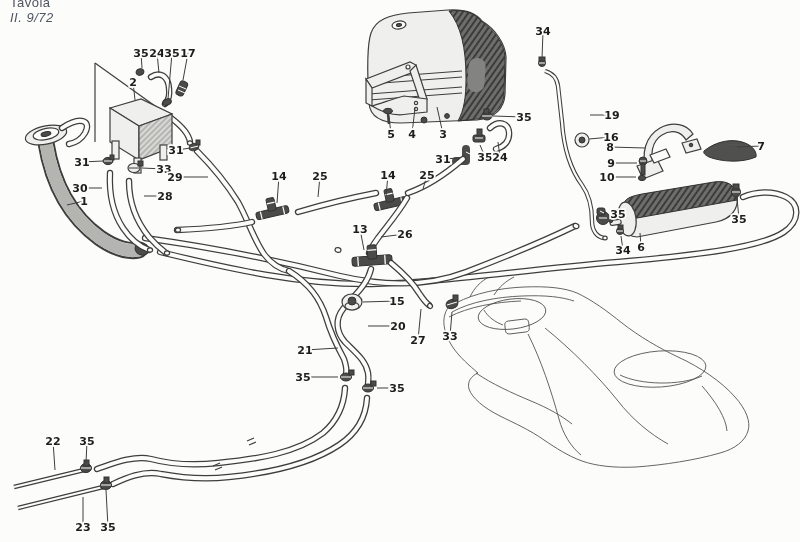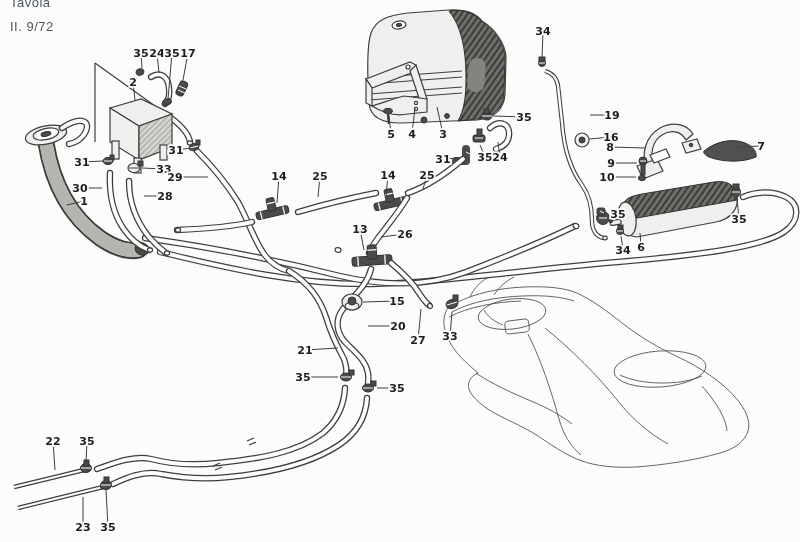--- a/index.html
+++ b/index.html
@@ -1,20 +1,20 @@
 <!DOCTYPE html>
 <html><head>
 <meta charset="utf-8">
 <style>
   html,body{margin:0;padding:0;background:#ffffff;}
   .page{position:relative;width:800px;height:542px;background:#fcfcfb;overflow:hidden;
         font-family:"Liberation Sans","DejaVu Sans",sans-serif;}
   .hdr{position:absolute;left:10px;top:-5px;color:#4e5560;}
   .hdr .title{font-size:13px;letter-spacing:.5px;}
-  .hdr .plate{font-size:13px;margin-top:9px;letter-spacing:.5px;}
+  .hdr .plate{font-size:13px;letter-spacing:.5px;font-style:italic;}
   svg{position:absolute;left:0;top:0;}
   
   .t-o{fill:none;stroke:#3e3e3c;stroke-width:6.4;stroke-linecap:round;stroke-linejoin:round;}
   .t-i{fill:none;stroke:#fcfcfb;stroke-width:3.9;stroke-linecap:round;stroke-linejoin:round;}
   .m-o{fill:none;stroke:#3e3e3c;stroke-width:4.4;stroke-linecap:butt;}
   .m-i{fill:none;stroke:#fcfcfb;stroke-width:2.3;stroke-linecap:butt;}
   .nk-o{fill:none;stroke:#3e3e3c;stroke-width:17;stroke-linecap:round;}
   .nk-m{fill:none;stroke:#ececea;stroke-width:13;stroke-linecap:round;}
   .nk-h{fill:none;stroke:#b4b4b0;stroke-width:13;stroke-linecap:round;stroke-dasharray:1.6 3.2;}
   .ln{fill:none;stroke:#3e3e3c;stroke-width:1.2;}

